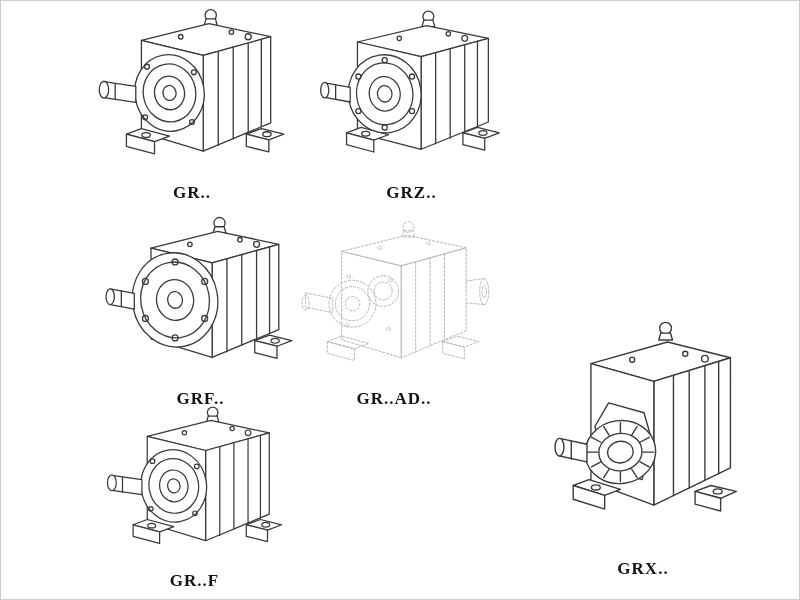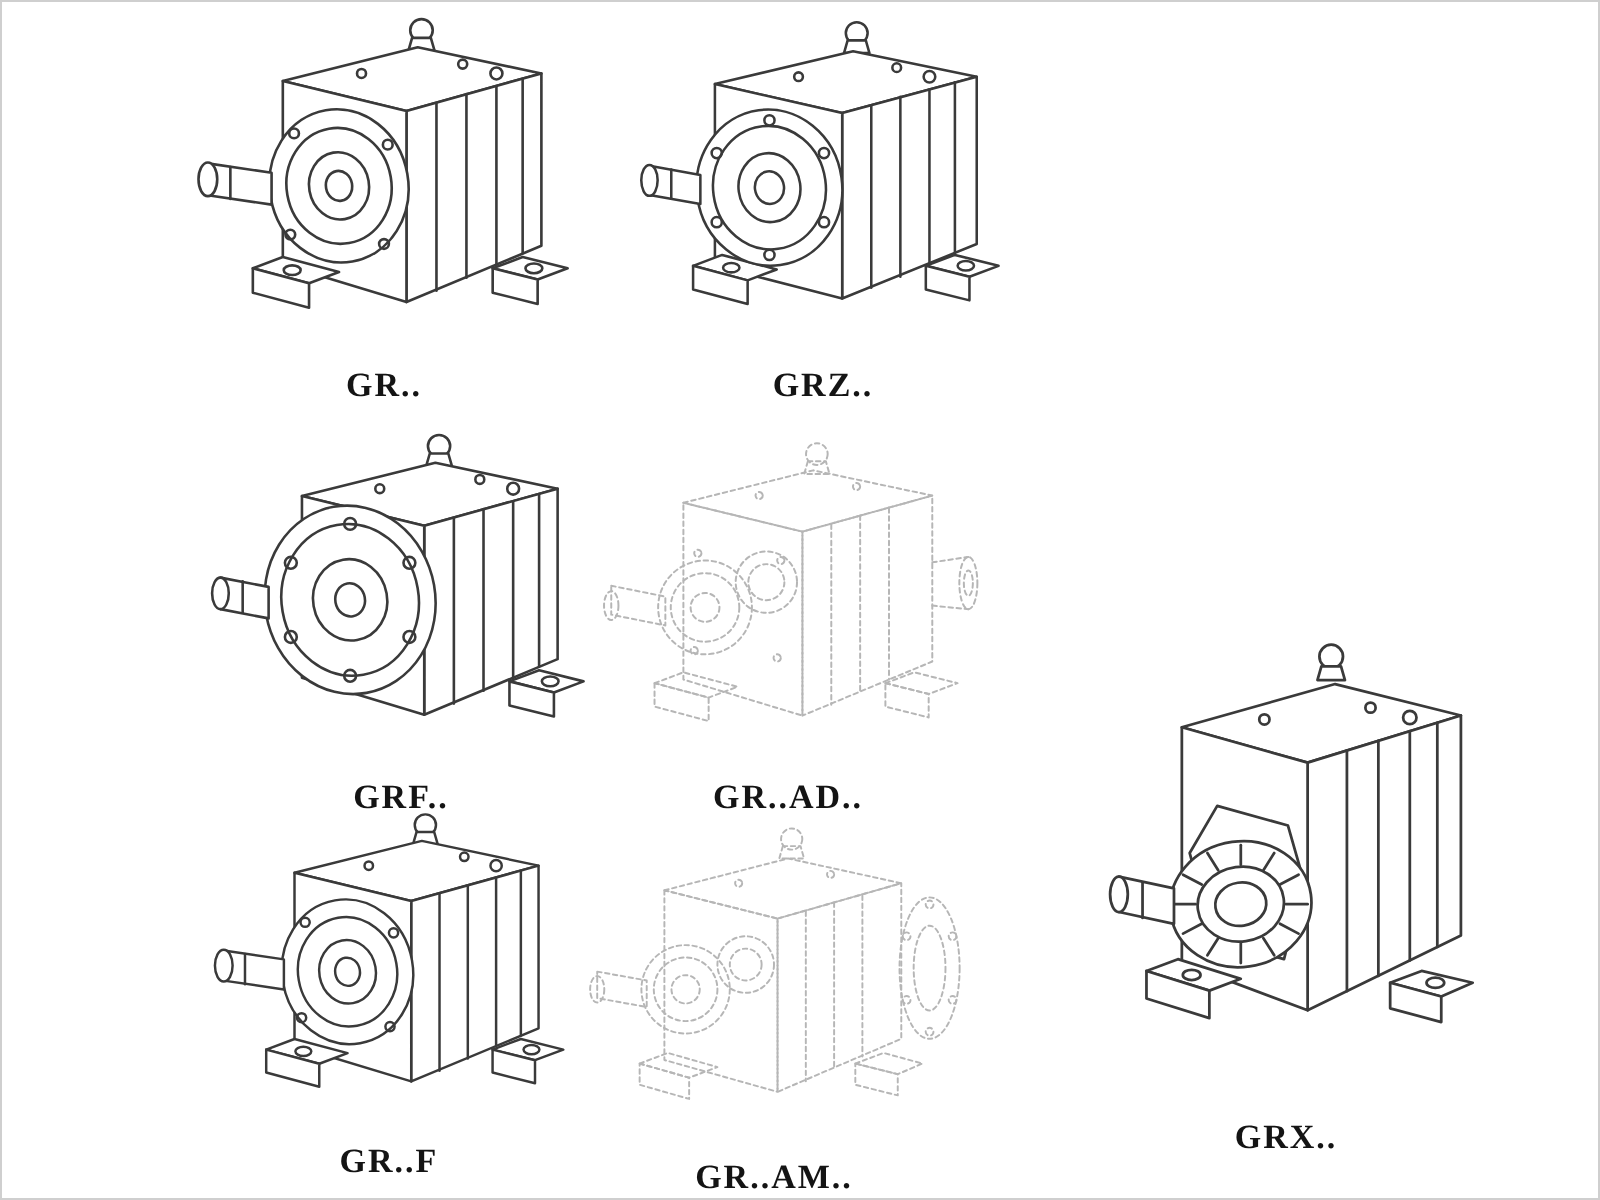--- a/index.html
+++ b/index.html
@@ -314,20 +314,14 @@
     <div class="model-label">GRX..</div>
   </div>
 
   <div class="cell" style="left:86px;top:400px;width:215px;">
     <svg width="200" height="168" viewBox="0 0 220 190">
         <use href="#sym-foot"></use>
       </svg>
     <div class="model-label">GR..F</div>
   </div>
 
-  <div class="cell" style="left:286px;top:406px;width:200px;">
-    <svg width="198" height="170" viewBox="0 0 224 190">
-        <use href="#sym-phantom-am"></use>
-      </svg>
-    <div class="model-label">GR..AM..</div>
-  </div>
 
 </div>
 
 </body></html>

